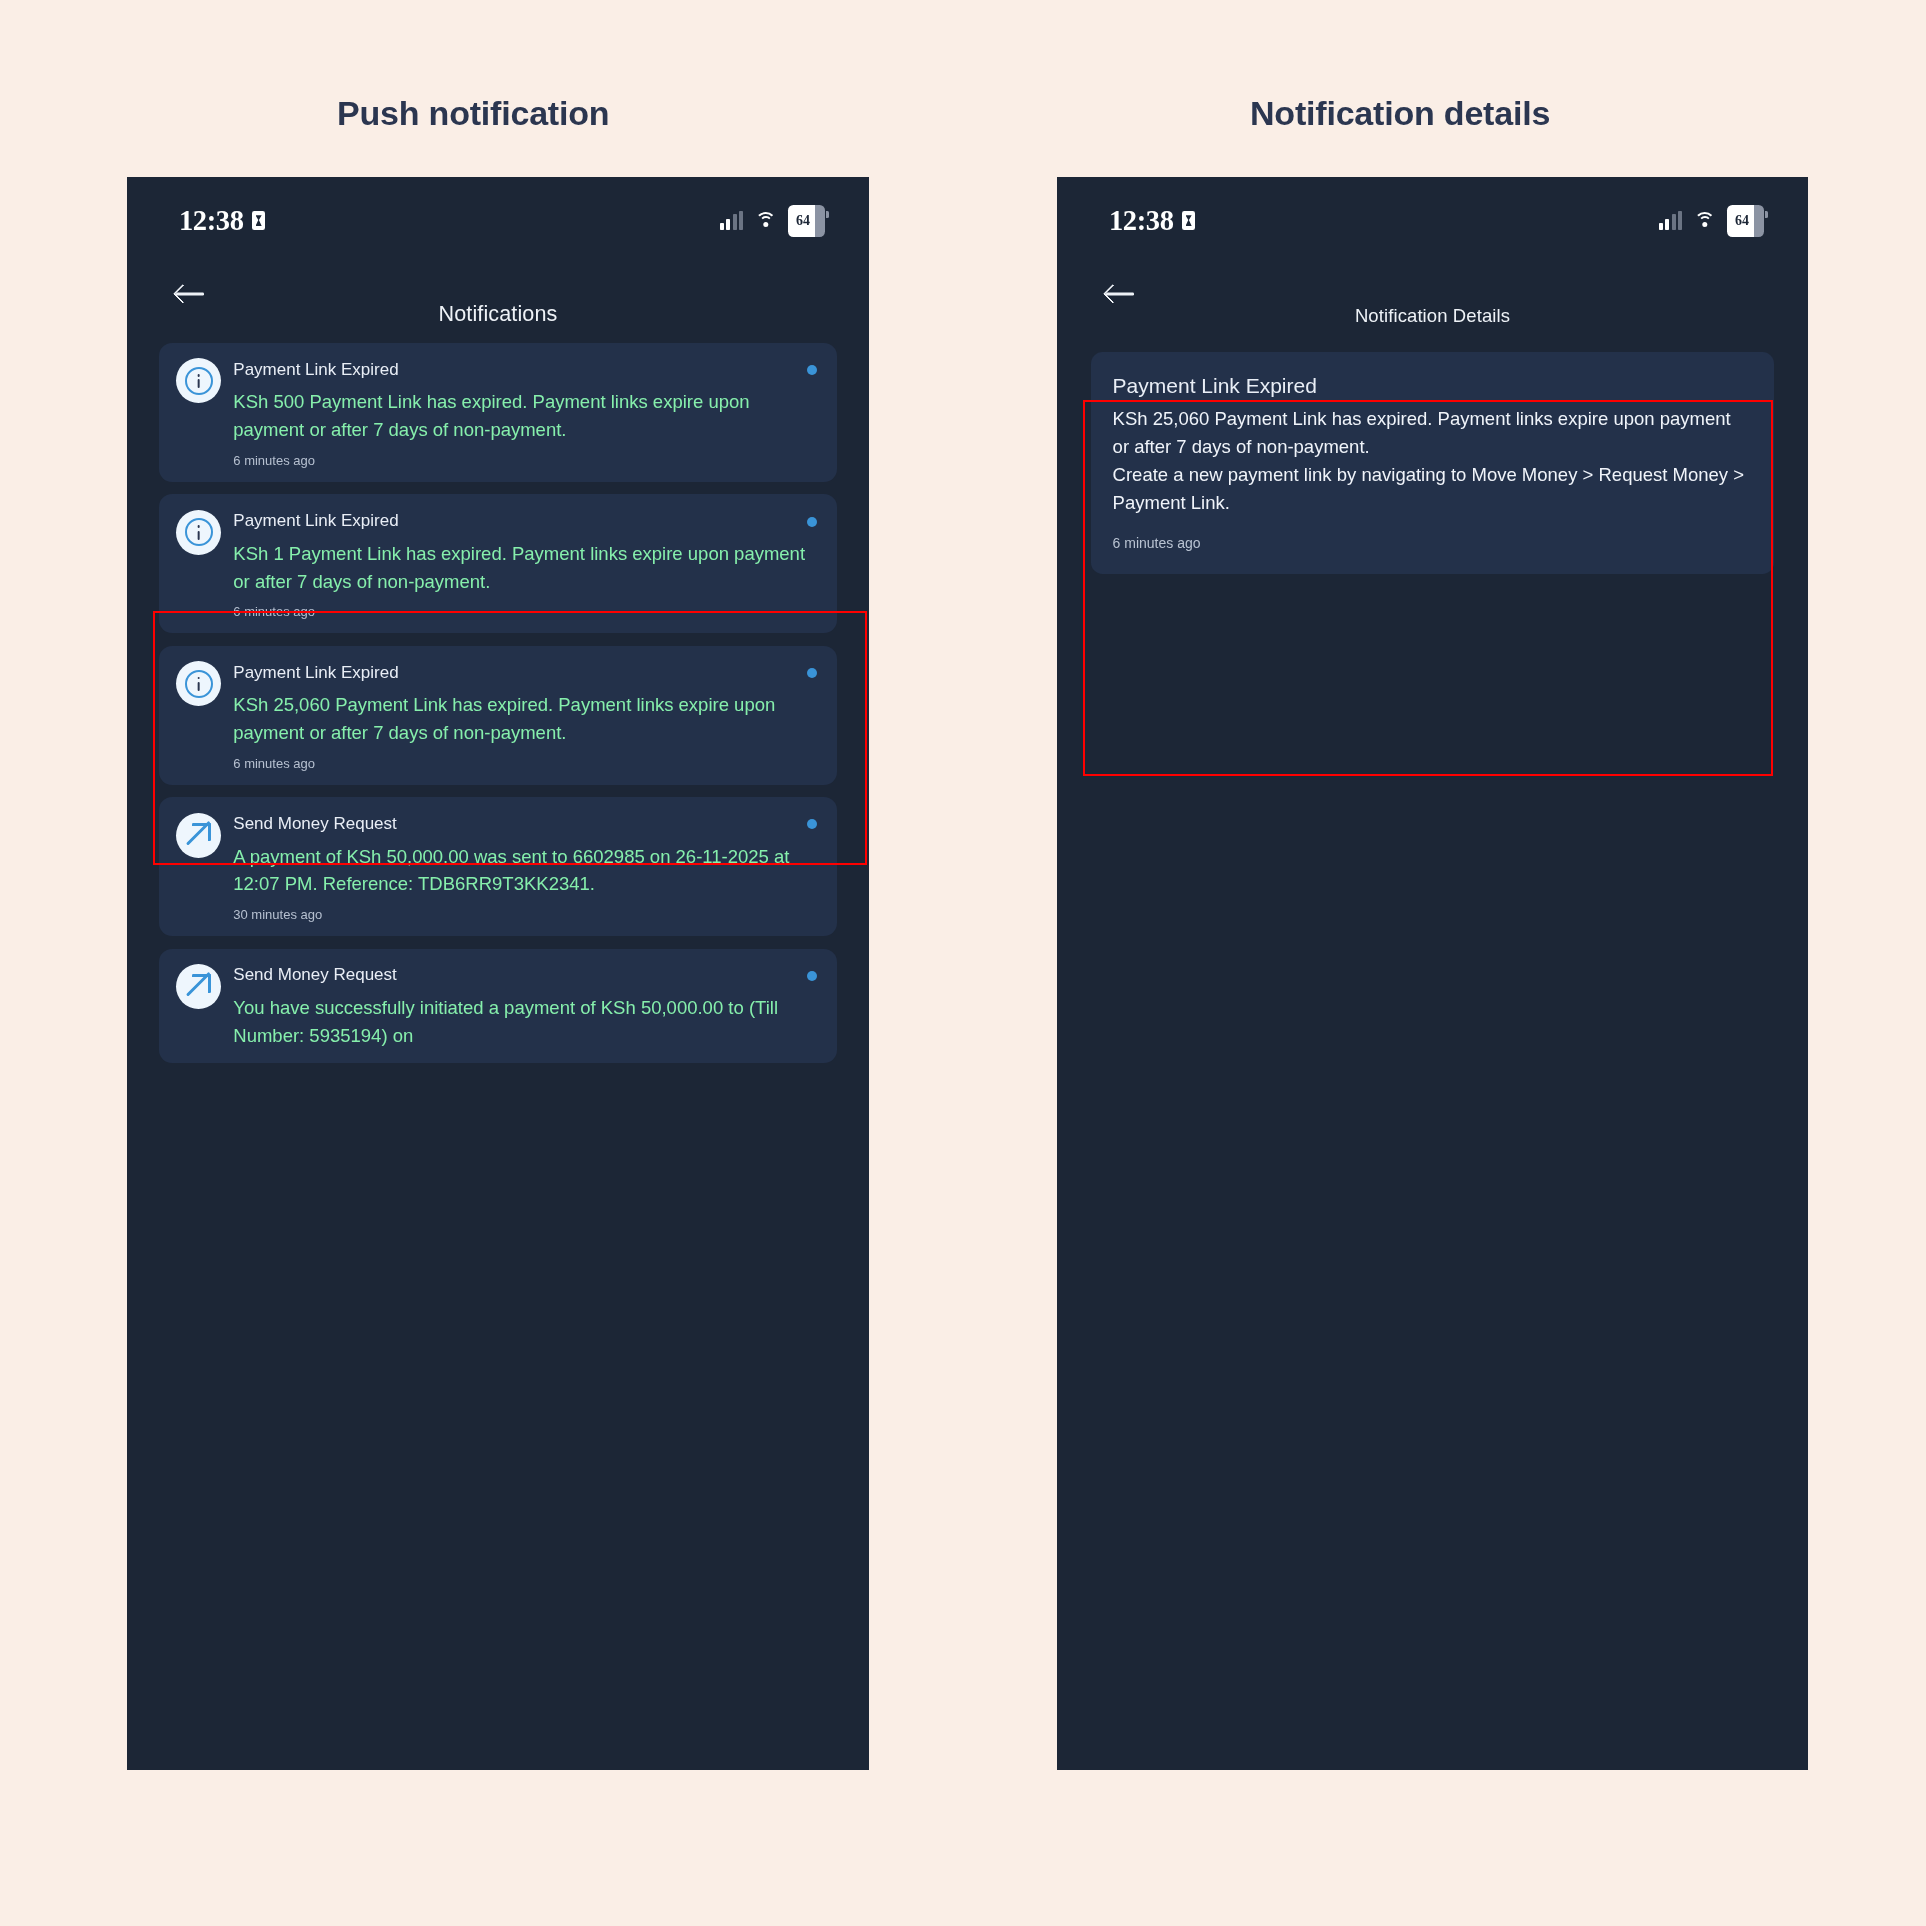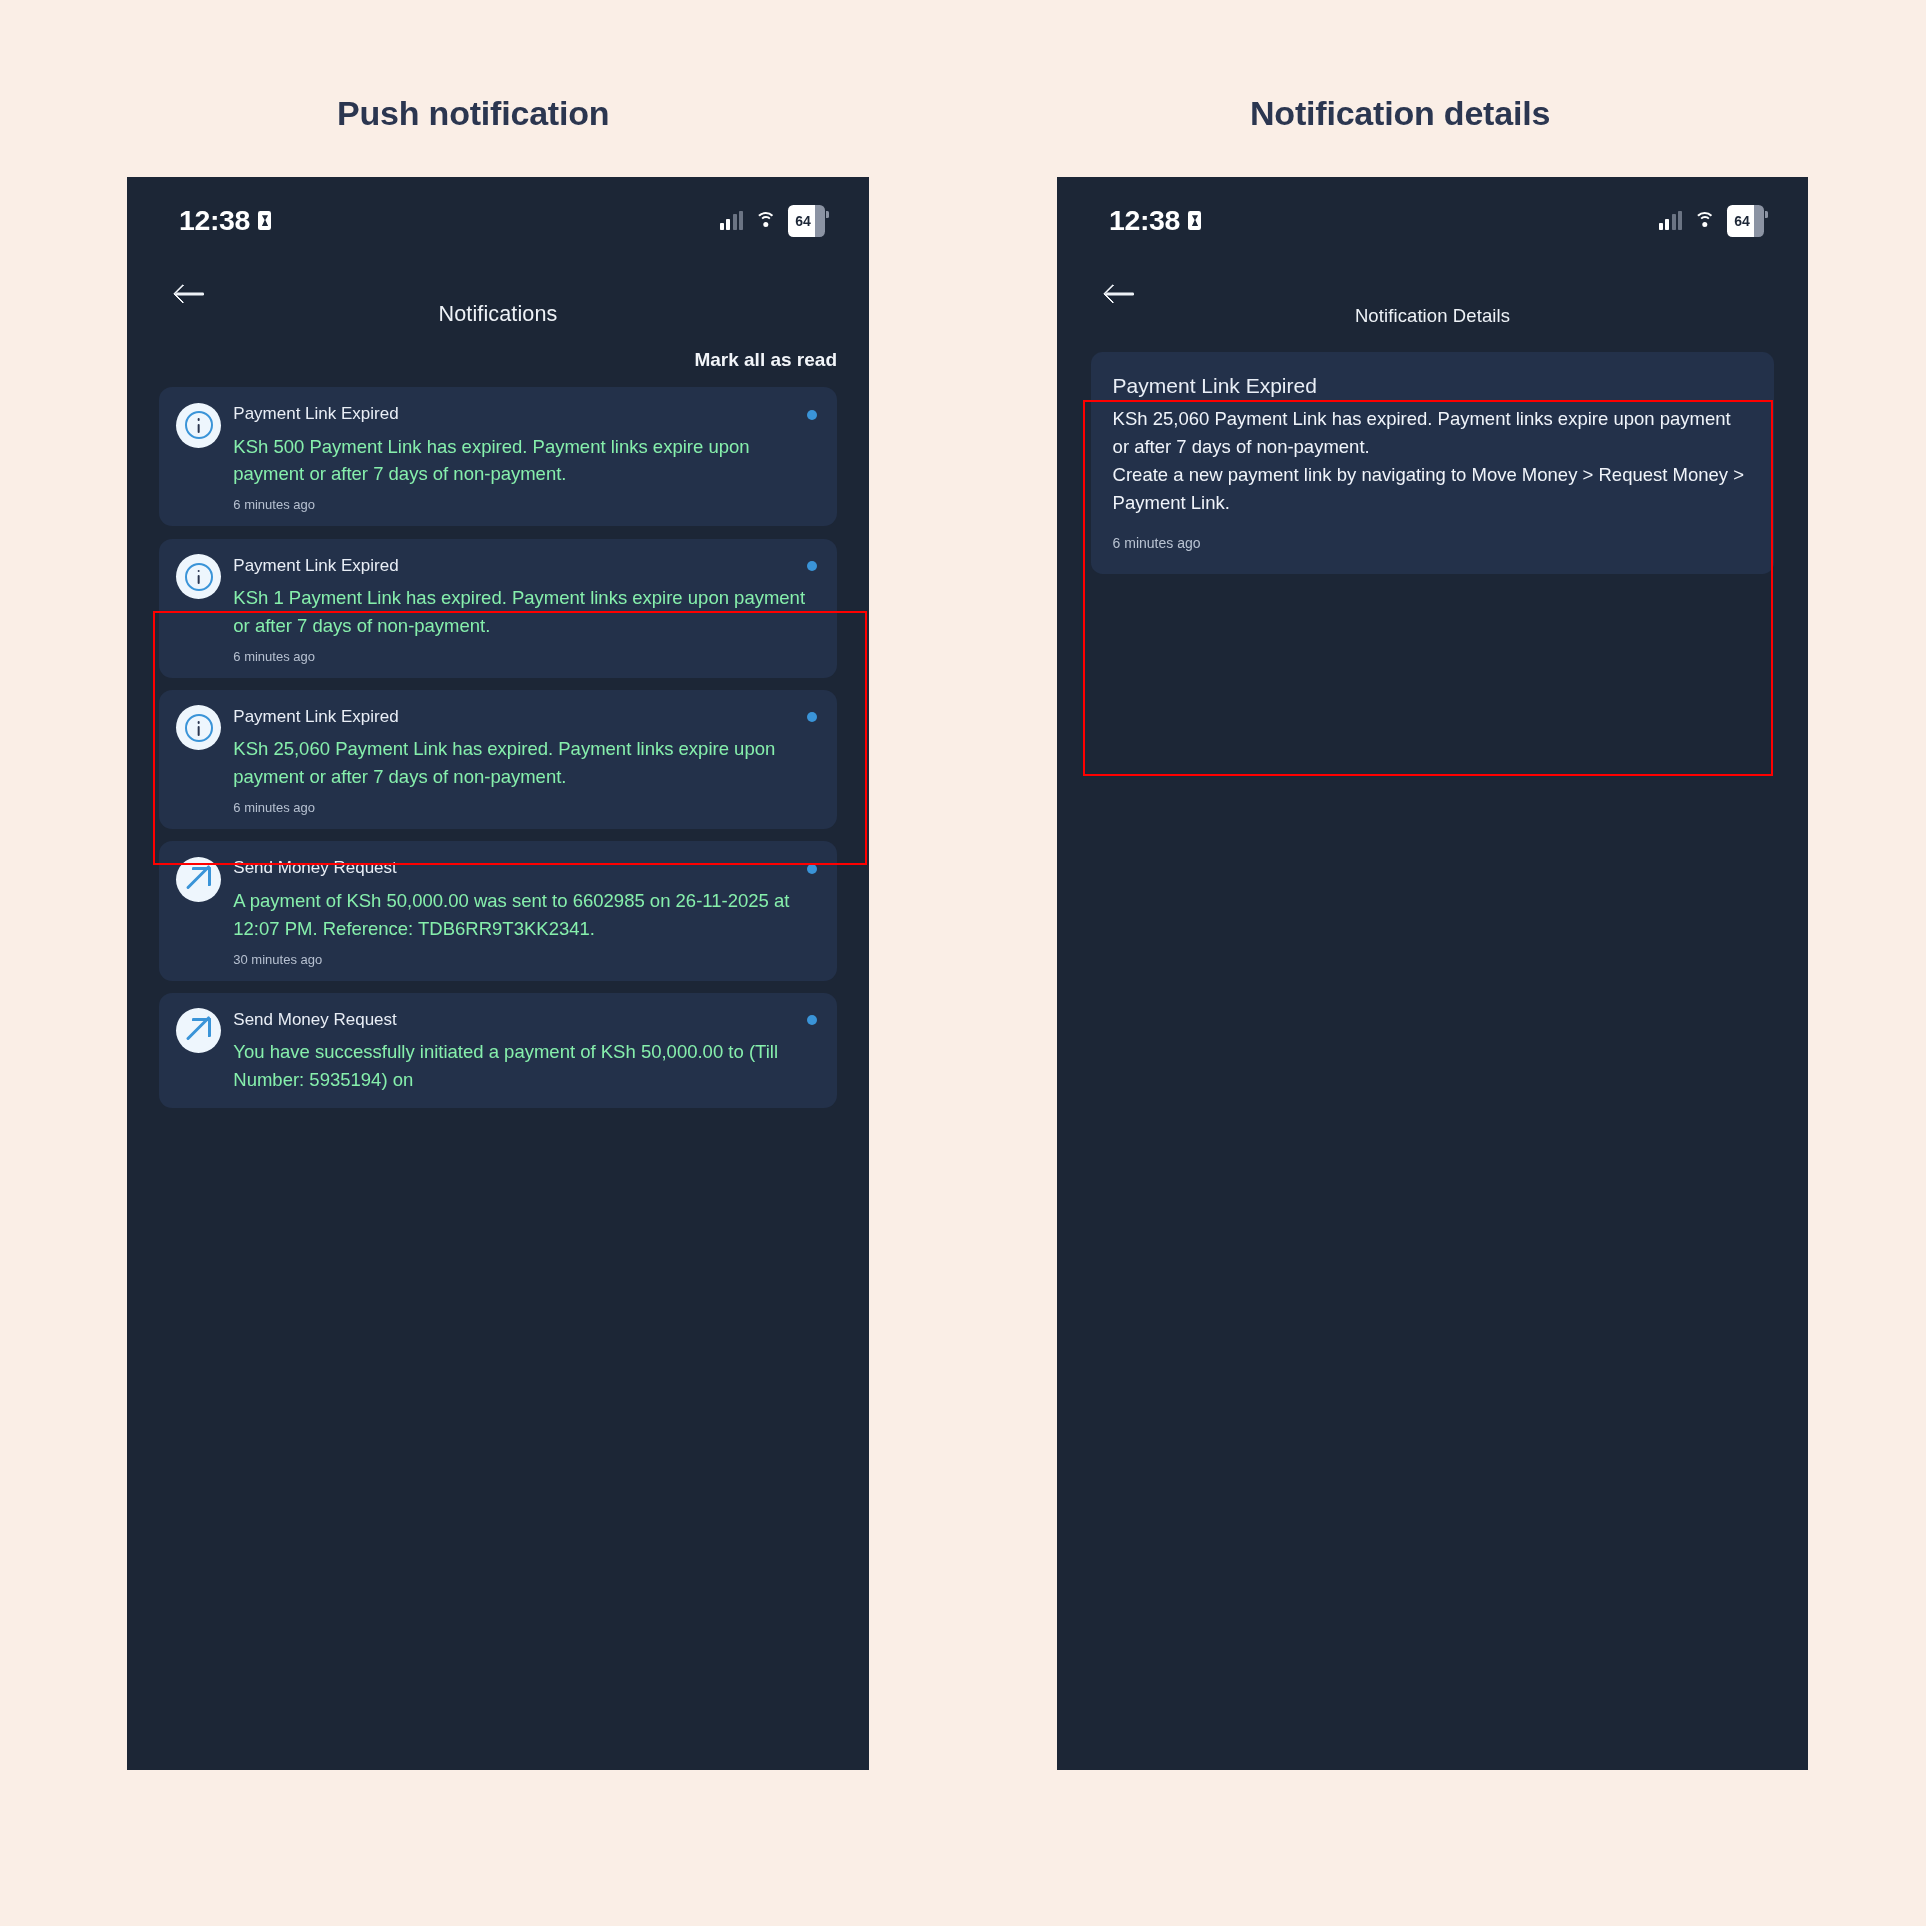--- a/index.html
+++ b/index.html
@@ -35,20 +35,21 @@
   #phone-right { left: 1057px; top: 177px; width: 751px; height: 1593px; }
 
   
   .status-bar {
     position: relative;
     height: 83px;
     display: flex;
     align-items: center;
     justify-content: space-between;
     padding: 4px 44px 0 52px;
+    font-family: Liberation Serif, serif;
   }
   .status-left { display: flex; align-items: center; gap: 8.5px; }
   .status-time { color: #ffffff; font-size: 28.5px; font-weight: 700; letter-spacing: -0.4px; }
   .sim-icon {
     width: 13px; height: 19px; border-radius: 2.3px;
     background: #ffffff; position: relative;
   }
   .sim-icon::after {
     content: ""; position: absolute; left: 3.5px; top: 4.2px;
     width: 6.2px; height: 10.8px; background: #1c2636;
@@ -270,23 +271,20 @@
           </span>
       </div>
     </div>
 
     <div class="nav-bar">
       <span class="back-arrow"></span>
       <div class="nav-title">Notifications</div>
     </div>
 
 
-    <div class="mark-all-row">
-      <span class="mark-all">Mark all as read</span>
-    </div>
 
     <div class="notif-list">
 
       <div class="notif-card">
         <div class="notif-avatar">
             <span class="ico-info"></span>
           </div>
         <div class="notif-body">
           <div class="notif-title">Payment Link Expired</div>
           <div class="notif-msg">KSh 500 Payment Link has expired. Payment links expire upon payment or after 7 days of non-payment.</div>

